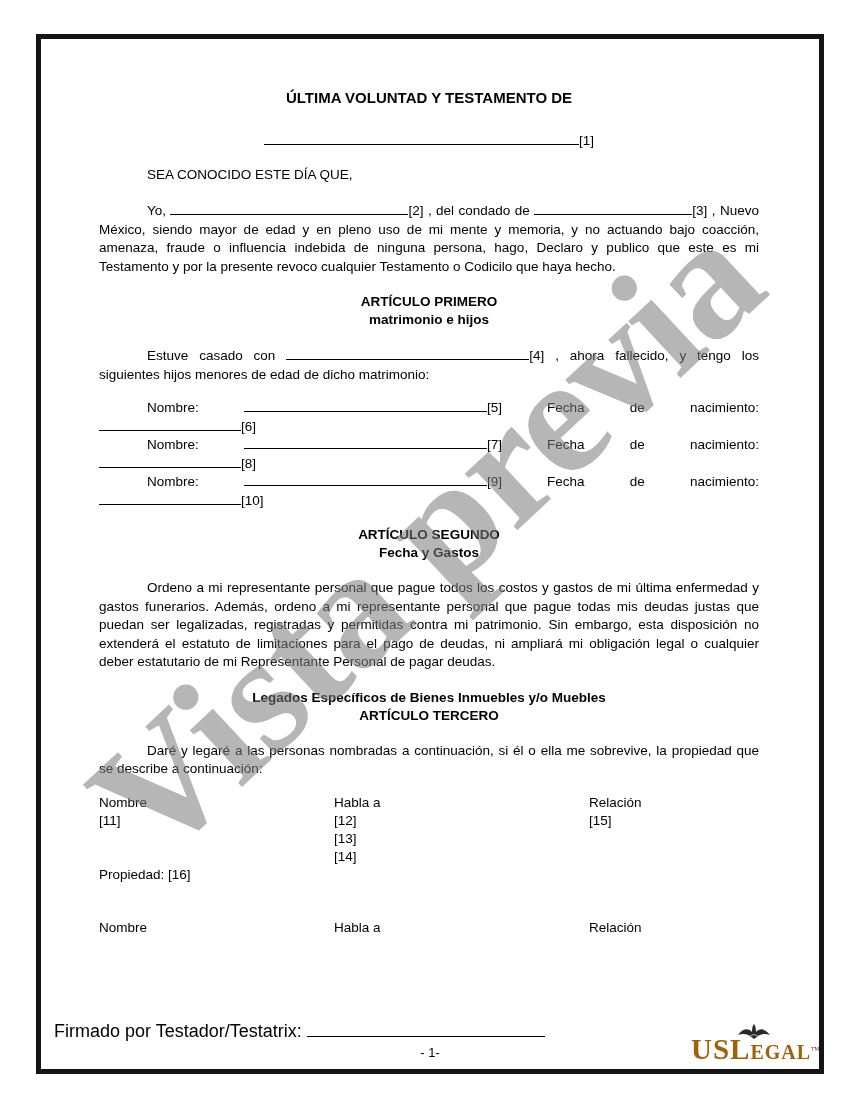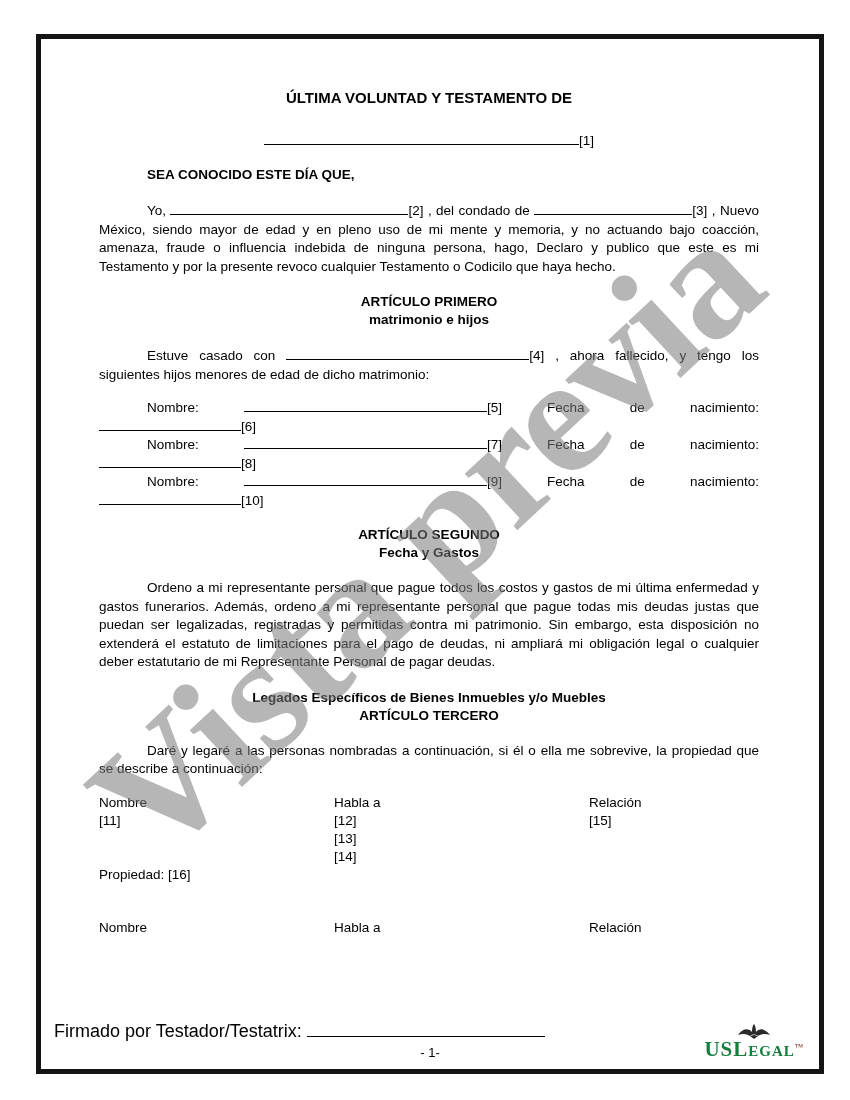--- a/index.html
+++ b/index.html
@@ -14,36 +14,36 @@
              transform:translate(-50%,-50%) rotate(-43deg);
              font-family:"Liberation Serif","DejaVu Serif",serif;
              font-weight:bold;font-size:168px;letter-spacing:-2px;
              color:rgba(122,122,122,0.55);white-space:nowrap;
              z-index:5;pointer-events:none;}
   .title{text-align:center;font-weight:bold;font-size:15px;line-height:18px;margin:0 0 24px 0;}
   .center-line{text-align:center;margin-bottom:15px;}
   .blank{display:inline-block;border-bottom:1px solid #000;height:13px;vertical-align:baseline;}
   .w315{width:315px}.w240{width:238px}.w160{width:158px}.w245{width:243px}
   .w142{width:142px}.w235{width:238px}
-  .salutation{font-weight:bold;margin:0 0 17px 48px;}
+  .salutation{font-weight:normal;margin:0 0 17px 48px;}
   .para{text-align:justify;text-indent:48px;margin:0 0 14px 0;}
   .art-head{text-align:center;font-weight:bold;margin:17px 0 17px 0;line-height:18px;}
   .child-rows{line-height:17.5px;margin-top:9px;}
   .child-l1{display:flex;justify-content:space-between;align-items:baseline;padding-left:48px;}
   .blankwrap{display:inline-flex;align-items:baseline;}
   .bequest-grid{display:grid;grid-template-columns:235px 255px 1fr;line-height:18px;}
   .bequest-grid.first{margin-top:15px;}
   .bequest-grid.second{margin-top:36px;}
   .property-line{margin-top:0;line-height:17px;}
   .footer-sign{position:absolute;left:13px;bottom:27px;font-size:18px;z-index:2;}
   .page-num{position:absolute;left:0;right:0;bottom:9px;text-align:center;font-size:13px;z-index:2;}
   .logo{position:absolute;right:2px;bottom:5px;width:126px;text-align:center;z-index:2;}
   .eagle{display:block;margin:0 auto -5px auto;}
   .logo-text{font-family:"Liberation Serif","DejaVu Serif",serif;font-variant:small-caps;
-             font-weight:bold;font-size:21px;color:#15803d;letter-spacing:1px;line-height:30px;}
+             font-weight:bold;font-size:29px;color:#a16207;letter-spacing:1px;line-height:30px;}
   .tm{font-size:9px;color:#7b1c1c;vertical-align:super;font-family:"Liberation Serif",serif;}
 </style>
 </head>
 <body>
 
 <div class="page">
   <div class="watermark">Vista previa</div>
 
   <div class="frame">
     <div class="content">

